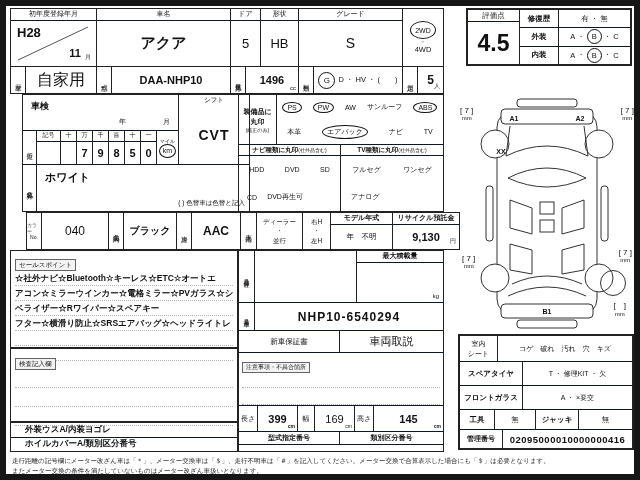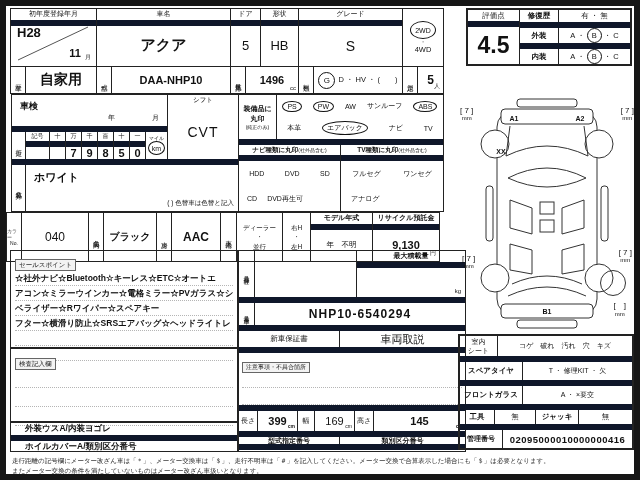--- a/index.html
+++ b/index.html
@@ -4,21 +4,21 @@
 <style>
   html,body{margin:0;padding:0;background:#fff;}
   .sheet{position:relative;width:640px;height:480px;background:#fff;border:6px solid #161616;
          box-sizing:border-box;font-family:"Liberation Sans",sans-serif;color:#111;overflow:hidden;}
   .abs{position:absolute;box-sizing:border-box;}
   .bx{border:1.5px solid #222;}
   .row{display:flex;box-sizing:border-box;}
   .col{display:flex;flex-direction:column;box-sizing:border-box;}
   .cc{display:flex;align-items:center;justify-content:center;}
   .br{border-right:1px solid #222;}
-  .bb{border-bottom:6px solid #0f172a;}
+  .bb{border-bottom:1px solid #0f172a;}
   .hd{font-size:7px;text-align:center;line-height:1.25;padding:1px 0;}
   .vl{writing-mode:vertical-rl;text-orientation:upright;font-size:6.5px;line-height:1;
       display:flex;align-items:center;justify-content:center;letter-spacing:-1px;padding:0 1px;}
   .circ{border:1.3px solid #111;border-radius:50%;display:inline-flex;align-items:center;justify-content:center;}
   .ecirc{border:1.3px solid #111;border-radius:50%;padding:1px 4px;display:inline-block;}
   .dotl{border-bottom:1px dotted #b5b5b5;}
   .tab{display:inline-block;border:1px solid #666;background:#f3f3f3;font-size:6.5px;padding:0 3px;line-height:1.5;}
   .small{font-size:6px;}
   svg text{font-family:"Liberation Sans",sans-serif;}
 </style>
@@ -56,21 +56,21 @@
       </div>
       <div class="col cc" style="flex:1">
         <span class="circ" style="width:24px;height:16px;font-size:7px;border-radius:50%">2WD</span>
         <span style="font-size:6px;line-height:1">・</span>
         <span style="font-size:7.5px">4WD</span>
       </div>
     </div>
     <div class="row" style="height:26px">
       <div class="row br" style="width:86px">
         <div class="vl br" style="width:12px">車歴</div>
-        <div class="cc" style="flex:1;font-size:14px;font-weight:bold">自家用</div>
+        <div class="cc" style="flex:1;font-size:16px;font-weight:normal">自家用</div>
       </div>
       <div class="row br" style="width:134px">
         <div class="vl br" style="width:12px">型式</div>
         <div class="cc" style="flex:1;font-size:11px;font-weight:bold">DAA-NHP10</div>
       </div>
       <div class="row br" style="width:68px;position:relative">
         <div class="vl br" style="width:12px">排気量</div>
         <div class="cc" style="flex:1;font-size:11px;font-weight:bold">1496</div>
         <span class="abs small" style="right:2px;bottom:2px">cc</span>
       </div>
@@ -82,21 +82,21 @@
         </div>
       </div>
       <div class="row" style="flex:1;position:relative">
         <div class="vl br" style="width:12px">定員</div>
         <div class="cc" style="flex:1;font-size:12px;font-weight:bold">5</div>
         <span class="abs small" style="right:3px;bottom:2px">人</span>
       </div>
     </div>
   </div>
 
-  <div class="abs bx col" style="left:5px;top:88px;width:228px;height:118px">
+  <div class="abs bx col" style="left:16px;top:88px;width:228px;height:118px">
     <div class="row bb" style="height:70px">
       <div class="col br" style="width:156px">
         <div class="bb" style="height:35px;position:relative">
           <span class="abs" style="left:8px;top:5px;font-size:9px;font-weight:bold">車検</span>
           <span class="abs" style="left:96px;bottom:3px;font-size:7px">年</span>
           <span class="abs" style="right:8px;bottom:3px;font-size:7px">月</span>
         </div>
         <div class="row" style="flex:1">
           <div class="vl br" style="width:11px">走行</div>
           <div class="col br" style="width:24px">
@@ -128,21 +128,21 @@
               <div class="cc" style="flex:1;font-size:11px;font-weight:bold">0</div>
             </div>
           <div class="col cc" style="flex:1">
             <span style="font-size:5px">マイル</span>
             <span class="circ" style="width:15px;height:12px;font-size:7px">km</span>
           </div>
         </div>
       </div>
       <div class="col" style="flex:1">
         <div class="hd" style="font-size:6.5px">シフト</div>
-        <div class="cc" style="flex:1;font-size:14px;font-weight:normal;letter-spacing:1px">CVT</div>
+        <div class="cc" style="flex:1;font-size:14px;font-weight:bold;letter-spacing:1px">CVT</div>
       </div>
     </div>
     <div class="row" style="flex:1">
       <div class="vl br" style="width:11px">外装色</div>
       <div style="flex:1;position:relative">
         <span class="abs" style="left:8px;top:5px;font-size:11px;font-weight:bold">ホワイト</span>
         <span class="abs" style="right:4px;bottom:3px;font-size:6.5px">(        ) 色替車は色替と記入</span>
       </div>
     </div>
   </div>
@@ -193,21 +193,21 @@
           <span>フルセグ</span>
           <span>ワンセグ</span>
         </div>
         <div class="row" style="flex:1;align-items:center;font-size:7px;padding-left:10px">
           <span>アナログ</span>
         </div>
       </div>
     </div>
   </div>
 
-  <div class="abs bx row" style="left:0;top:206px;width:434px;height:50px">
+  <div class="abs bx row" style="left:20px;top:206px;width:434px;height:38px">
     <div class="col cc br" style="width:15px">
       <span style="font-size:5px">カラー</span>
       <span style="font-size:5px">No.</span>
     </div>
     <div class="cc br" style="width:66px;font-size:12px">040</div>
     <div class="vl br" style="width:12px">内装色</div>
     <div class="cc br" style="width:52px;font-size:10px;font-weight:bold">ブラック</div>
     <div class="vl br" style="width:12px">冷房</div>
     <div class="cc br" style="width:48px;font-size:12px;font-weight:bold">AAC</div>
     <div class="vl br" style="width:13px">輸入車</div>
@@ -247,21 +247,21 @@
     <div class="dotl" style="height:17px"></div>
     <div class="dotl" style="height:18px"></div>
     <div class="dotl" style="height:18px"></div>
   </div>
 
   <div class="abs bx col" style="left:4px;top:416px;width:228px;height:30px">
     <div class="bb" style="flex:1;font-size:8.5px;font-weight:bold;padding-left:14px;display:flex;align-items:center">外装ウスA/内装ヨゴレ</div>
     <div style="flex:1;font-size:8.5px;font-weight:bold;padding-left:14px;display:flex;align-items:center">ホイルカバーA/類別区分番号</div>
   </div>
 
-  <div class="abs bx col" style="left:232px;top:244px;width:228px;height:202px">
+  <div class="abs bx col" style="left:232px;top:244px;width:206px;height:202px">
     <div class="row bb" style="height:52px">
       <div class="row br" style="width:118px">
         <div class="vl br" style="width:13px;font-size:6px">登録番号</div>
         <div style="flex:1"></div>
       </div>
       <div class="col" style="flex:1;position:relative">
         <div class="hd bb" style="font-size:7px;font-weight:bold">最大積載量</div>
         <span class="abs small" style="right:4px;bottom:3px">kg</span>
       </div>
     </div>

